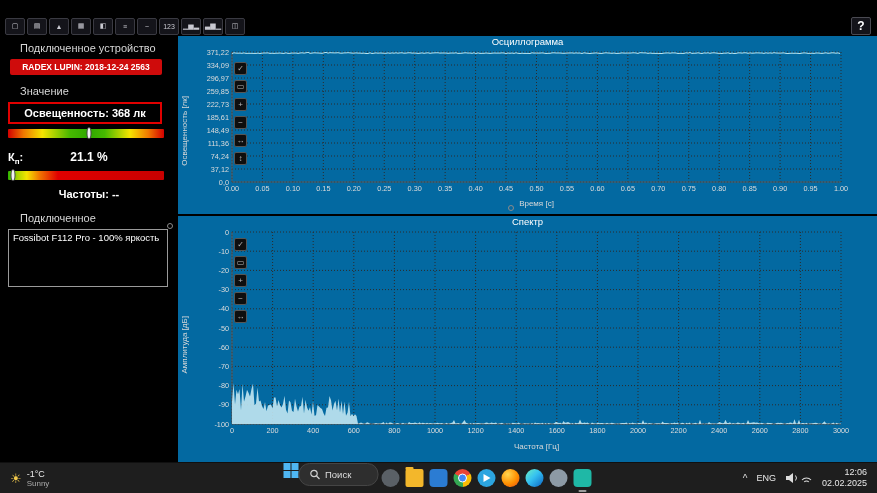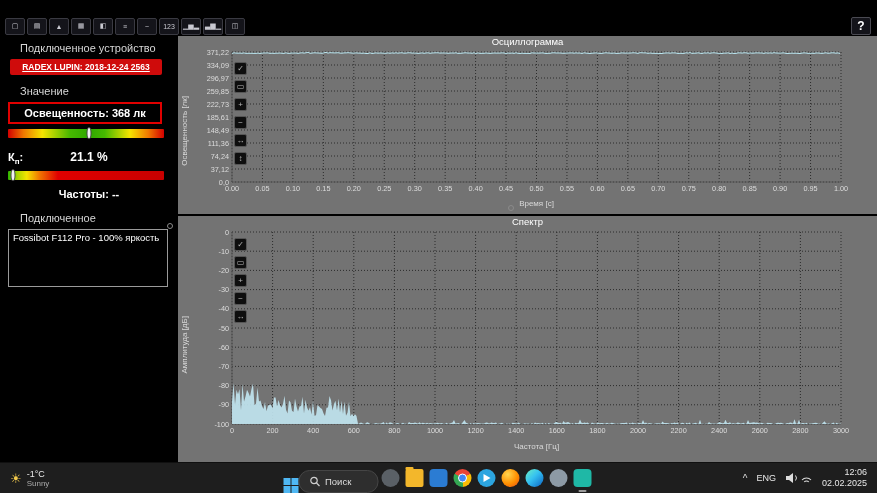--- a/index.html
+++ b/index.html
@@ -12,36 +12,36 @@
   .win-btn{width:30px;height:100%;display:flex;align-items:center;justify-content:center;color:#cfcfcf;font-size:9px;cursor:default;}
 
   
   .toolbar{position:absolute;left:0;top:16px;right:0;height:20px;background:#000;display:flex;align-items:center;padding-left:5px;}
   .tb-btn{width:18px;height:15px;margin-right:2px;background:#14141a;border:1px solid #3a3a42;color:#c9c9d1;font-size:7px;display:flex;align-items:center;justify-content:center;border-radius:2px;overflow:hidden;}
   .help-btn{margin-left:auto;margin-right:6px;width:18px;height:16px;border:1px solid #4a4a52;background:#14141a;color:#fff;font-weight:bold;font-size:12px;display:flex;align-items:center;justify-content:center;border-radius:2px;}
 
   
   .panel{position:absolute;left:0;top:36px;width:178px;bottom:31px;background:#000;color:#fff;padding:6px 8px;box-sizing:border-box;}
   .heading{color:#d6d6d6;font-size:11px;line-height:12px;margin:0 0 5px 12px;}
-  .device-badge{width:152px;background:#cf0b0b;color:#fff;font-weight:bold;font-size:8.5px;text-align:center;padding:3px 0;border-radius:2px;margin:0 0 10px 2px;text-decoration:underline;}
+  .device-badge{width:152px;background:#cf0b0b;color:#fff;font-weight:bold;font-size:8.5px;text-align:center;padding:3px 0;border-radius:2px;margin:0 0 10px 2px;}
   .lux-box{width:150px;border:2px solid #e00000;font-weight:bold;font-size:11px;text-align:center;padding:3px 0;margin:0 0 5px 0;}
   .scale{position:relative;width:156px;height:9px;margin-bottom:12px;border-radius:1px;}
   .scale .marker{position:absolute;top:-2px;width:5px;height:12px;background:#f2f2f2;border:1px solid #444;border-radius:50% 50% 45% 45%;transform:translateX(-50%);box-sizing:border-box;}
   .kp-row{position:relative;height:16px;margin:0 0 5px 0;}
   .kp-label{position:absolute;left:0;top:1px;font-size:11px;font-weight:bold;}
   .kp-label sub{font-size:8px;}
   .kp-value{text-align:center;font-weight:bold;font-size:12px;}
   #kp-scale{margin-bottom:8px;}
   .freqs{text-align:center;font-weight:bold;font-size:11px;margin:0 0 12px 0;}
   .comments-wrap{position:relative;width:162px;}
   .comments{width:160px;height:58px;background:#000;border:1px solid #9a9a9a;color:#fff;font-size:9.5px;padding:2px 4px;font-family:"Liberation Sans",sans-serif;resize:none;box-sizing:border-box;outline:none;}
   .corner-dot{position:absolute;right:-3px;top:-6px;width:4px;height:4px;border:1px solid #8a8a8a;border-radius:50%;}
 
   
-  .chart{position:absolute;background:#737373;}
+  .chart{position:absolute;background:#0369a1;}
   #chart1{left:178px;top:36px;width:699px;height:178px;}
   #chart2{left:178px;top:216px;width:699px;height:246px;}
   .chart-title{text-align:center;color:#fff;font-size:9.5px;height:12px;line-height:12px;}
   .ylabel{position:absolute;left:0;top:12px;bottom:0;width:12px;display:flex;align-items:center;justify-content:center;}
   .ylabel span{writing-mode:vertical-rl;transform:rotate(180deg);font-size:8px;color:#d9d9d9;white-space:nowrap;}
   .chart svg{position:absolute;left:12px;top:12px;display:block;}
   .xlabel{position:absolute;left:54px;right:36px;text-align:center;color:#d9d9d9;font-size:8px;}
   #chart1 .xlabel{top:163px;}
   #chart2 .xlabel{top:226px;}
   svg text{font-family:"Liberation Sans",sans-serif;}
@@ -49,21 +49,21 @@
   #chart1 .zoom-col{top:26px;}
   #chart2 .zoom-col{top:22px;}
   .zoom-btn{width:13px;height:13px;background:#0e0e0e;border:1px solid #565656;color:#b9b9b9;font-size:8px;display:flex;align-items:center;justify-content:center;border-radius:2px;box-sizing:border-box;}
   .splitter-dot{position:absolute;left:508px;top:205px;width:4px;height:4px;border:1px solid #8a8a8a;border-radius:50%;}
 
   
   .taskbar{position:absolute;left:0;bottom:0;right:0;height:31px;background:#1e1e1e;border-top:1px solid #101010;display:flex;align-items:center;color:#e8e8e8;box-sizing:border-box;}
   .weather{display:flex;align-items:center;gap:5px;padding:0 10px;font-size:9px;}
   .weather .sun{color:#f2c94c;font-size:13px;}
   .weather .cond{color:#ababab;font-size:8px;}
-  .tb-center{position:absolute;left:50%;transform:translateX(-50%);display:flex;align-items:flex-end;height:100%;}
+  .tb-center{position:absolute;left:50%;transform:translateX(-50%);display:flex;align-items:flex-start;height:100%;}
   .start-logo{width:15px;height:15px;display:grid;grid-template-columns:7px 7px;grid-template-rows:7px 7px;gap:1px;}
   .start-logo div{background:#4fb7f3;}
   .search-pill{display:flex;align-items:center;gap:5px;background:#2e2e2e;border:1px solid #454545;border-radius:11px;height:21px;padding:0 10px;font-size:9.5px;color:#ddd;min-width:58px;}
   #taskbar-apps{display:flex;height:100%;}
   .app-wrap{position:relative;width:24px;height:100%;display:flex;align-items:center;justify-content:center;}
   .app-icon{width:18px;height:18px;position:relative;}
   .app-icon.circle{border-radius:50%;}
   .app-icon.square{border-radius:4px;}
   .app-icon.folder{border-radius:2px;}
   .folder-tab{position:absolute;left:0;top:-2px;width:8px;height:3px;background:inherit;border-radius:1px;}

